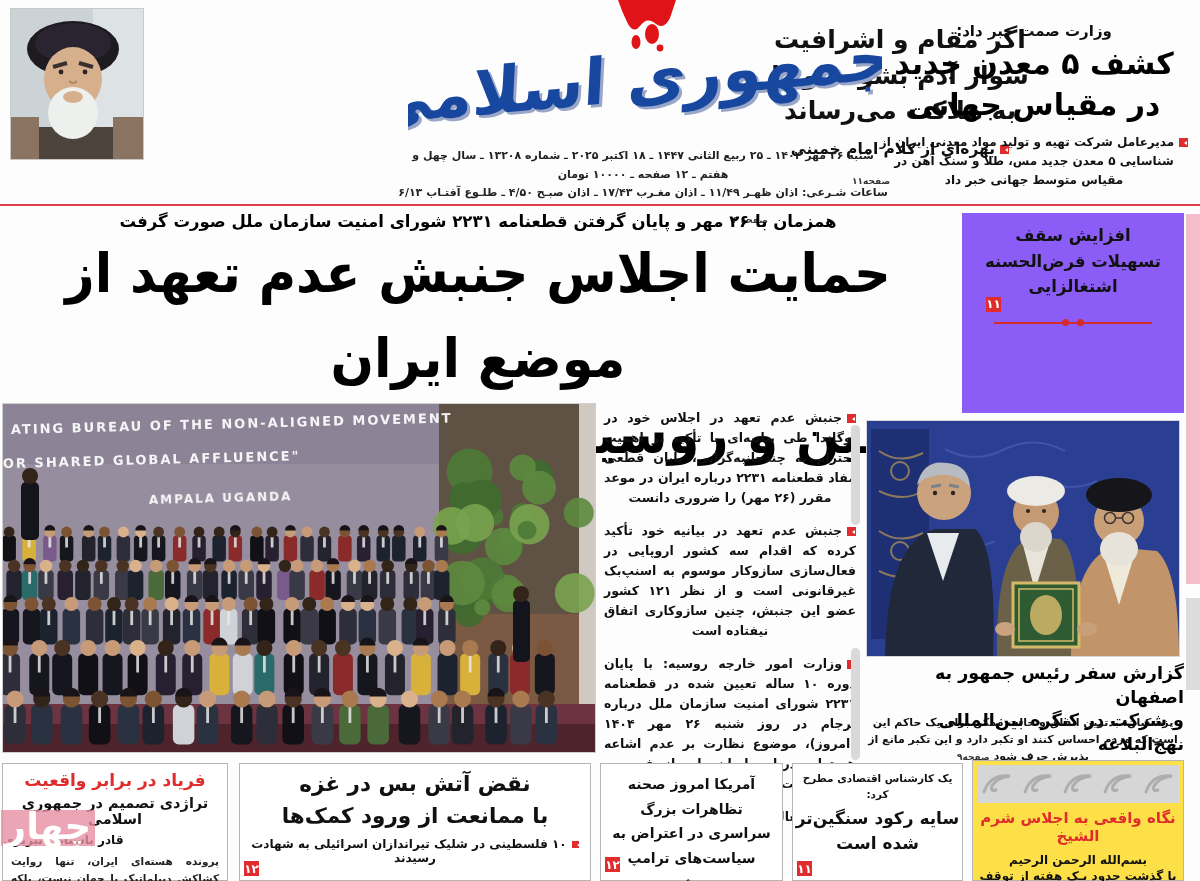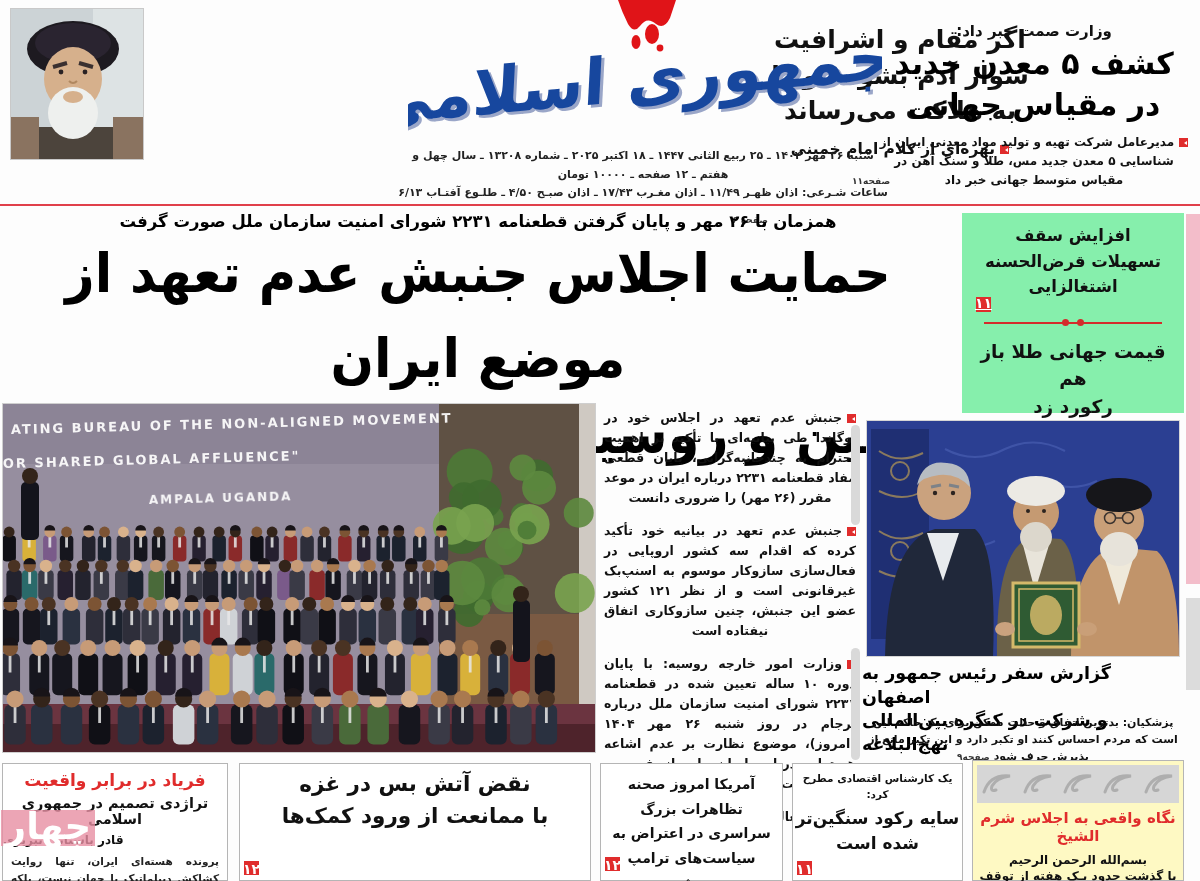--- a/index.html
+++ b/index.html
@@ -19,60 +19,60 @@
   #mine-story{left:878px;top:22px;width:312px;}
   #mine-kicker{font-size:15px;font-weight:bold;text-align:center;color:#111;}
   #mine-headline{font-size:30px;font-weight:900;line-height:1.35;text-align:center;color:#000;margin-top:4px;}
   #mine-lead{font-size:12px;font-weight:bold;line-height:1.6;text-align:center;margin-top:8px;color:#111;}
   #rule-red{left:0;top:204px;width:1200px;height:2px;background:#e0404a;}
   
   #lead-kicker{left:0;top:212px;width:956px;font-size:16.5px;font-weight:900;text-align:center;color:#000;}
   #lead-headline{left:0;top:236px;width:956px;text-align:center;color:#000;}
   #lead-headline .hl{font-size:51px;font-weight:900;line-height:1.58;letter-spacing:-1px;transform:scaleY(1.05);}
   
-  #right-rail{left:962px;top:213px;width:222px;height:200px;background:#86efac;padding:10px 12px 4px;}
+  #right-rail{left:962px;top:213px;width:222px;height:200px;background:#8b5cf6;padding:10px 22px 4px;}
   .rail-item{position:relative;text-align:center;font-weight:900;color:#111;}
   #rail-item-1{font-size:16.5px;line-height:1.55;}
   #rail-item-2{font-size:18.5px;line-height:1.5;margin-top:14px;}
   .rail-badge{position:absolute;left:2px;bottom:-12px;}
-  .badge{display:flex;align-items:center;justify-content:center;width:15px;height:15px;background:#e02c2c;color:#fff;font-size:14px;font-weight:bold;text-decoration:underline;}
+  .badge{display:flex;align-items:center;justify-content:center;width:15px;height:15px;background:#e02c2c;color:#fff;font-size:12px;font-weight:bold;}
   #rail-divider{position:relative;height:2px;background:#d42b2b;margin:22px 10px 0;}
   #rail-divider::before,#rail-divider::after{content:"";position:absolute;top:-2.5px;width:7px;height:7px;border-radius:50%;background:#d42b2b;}
   #rail-divider::before{left:calc(50% - 11px);}
   #rail-divider::after{left:calc(50% + 4px);}
   #pink-strip{left:1186px;top:214px;width:14px;height:370px;background:#f3bdca;}
   #gray-strip{left:1186px;top:598px;width:14px;height:92px;background:#dcdcdc;}
   .colbar{width:9px;border-radius:5px;background:#d9d9d9;}
   
   #nam-photo{left:2px;top:403px;width:594px;height:350px;border:1px solid #cfcfcf;overflow:hidden;}
   #nam-briefs{left:604px;top:408px;width:252px;}
   .brief{font-size:12.5px;font-weight:bold;line-height:1.6;color:#111;text-align:justify;text-align-last:center;margin-bottom:13px;}
   #brief-page{font-size:9.5px;font-weight:bold;color:#222;margin-right:2px;text-align:left;}
   #prez-photo{left:866px;top:420px;width:314px;height:237px;overflow:hidden;border:1px solid #d6d6d6;}
-  #prez-headline{left:862px;top:662px;width:322px;font-size:17.5px;font-weight:900;line-height:1.35;text-align:left;color:#000;}
+  #prez-headline{left:862px;top:662px;width:322px;font-size:17.5px;font-weight:900;line-height:1.35;text-align:right;color:#000;}
   #prez-sub{left:858px;top:714px;width:330px;font-size:11px;font-weight:bold;line-height:1.55;text-align:center;color:#111;}
   #prez-sub .pageref{margin-right:4px;}
   
   .bbox{position:absolute;top:763px;height:118px;border:1.5px solid #b5b5b5;background:#fff;}
   #box-cry{right:972px;left:17px;width:226px;padding-top:6px;}
   #cry-title{color:#e02c2c;font-size:17px;font-weight:900;text-align:center;}
   #cry-sub{font-size:14.5px;font-weight:900;text-align:center;margin-top:5px;color:#111;}
   #cry-author{font-size:12px;font-weight:bold;text-align:left;margin-top:6px;color:#111;}
   #cry-body{font-size:10.5px;font-weight:bold;line-height:1.6;text-align:justify;padding:6px 8px 0;color:#222;}
   #cry-watermark{position:absolute;left:-2px;top:46px;width:94px;height:36px;background:rgba(231,142,162,.8);color:#fff;font-size:37px;font-weight:900;overflow:hidden;line-height:34px;text-align:center;}
   #box-gaza{left:239px;width:352px;padding-top:4px;}
   #gaza-headline{font-size:21.5px;font-weight:900;line-height:1.5;text-align:center;color:#111;}
   #gaza-sub{font-size:12px;font-weight:bold;text-align:center;margin-top:4px;color:#111;}
   #box-usa{left:600px;width:183px;padding:8px 6px 0;}
   #usa-text{font-size:14px;font-weight:900;line-height:1.75;text-align:center;color:#111;}
   #box-recession{left:792px;width:171px;padding-top:7px;}
   #rec-kicker{font-size:10.5px;font-weight:bold;text-align:center;color:#111;line-height:1.5;}
   #rec-headline{font-size:17px;font-weight:900;text-align:center;line-height:1.5;margin-top:3px;color:#111;}
   .box-badge{position:absolute;left:4px;bottom:4px;}
-  #box-note{left:972px;top:760px;width:212px;height:121px;border:1.5px solid #b5b5b5;background:#fef9c3;}
+  #box-note{left:972px;top:760px;width:212px;height:121px;border:1.5px solid #b5b5b5;background:#fde047;}
   #note-band{height:38px;background:#d6d6d6;margin:4px;display:flex;align-items:center;justify-content:space-around;overflow:hidden;}
   #note-title{color:#e02c2c;font-size:15px;font-weight:900;text-align:center;margin-top:6px;}
   #note-l1{font-size:12px;font-weight:bold;text-align:center;margin-top:8px;color:#111;}
   #note-l2{font-size:12px;font-weight:bold;text-align:center;margin-top:2px;color:#111;}
 </style>
 </head>
 <body>
 
 <div id="page">
 
@@ -143,25 +143,20 @@
   </div>
 
   <div class="abs" id="right-rail">
     <div class="rail-item" id="rail-item-1">
       <div>افزایش سقف</div>
       <div>تسهیلات قرض‌الحسنه</div>
       <div>اشتغالزایی</div>
       <span class="badge rail-badge">۱۱</span>
     </div>
     <div id="rail-divider"></div>
-    <div class="rail-item" id="rail-item-2">
-      <div>قیمت جهانی طلا باز هم</div>
-      <div>رکورد زد</div>
-      <span class="badge rail-badge" style="bottom:-14px;">۱۱</span>
-    </div>
   </div>
   <div class="abs" id="pink-strip"></div>
   <div class="abs" id="gray-strip"></div>
 
   <div class="abs" id="nam-photo">
     <svg id="crowd-svg" width="594" height="350" viewBox="0 0 594 350">
       <rect width="594" height="350" fill="#968e9f"></rect>
       <rect width="594" height="60" fill="#8c8496"></rect>
       <rect x="438" y="0" width="156" height="230" fill="#5f5144"></rect>
       <rect x="438" y="210" width="156" height="140" fill="#7a5a43"></rect>
@@ -612,20 +607,23 @@
     <div id="cry-author">قادر باستانی تبریزی</div>
     <div id="cry-body">پرونده هسته‌ای ایران، تنها روایت کشاکش دیپلماتیک با جهان نیست، بلکه آینه‌ای از درون نظام تصمیم‌سازی ماست.</div>
     <div id="cry-watermark">چهار</div>
   </div>
 
   <div class="bbox" id="box-gaza">
     <div id="gaza-headline">
       <div>نقض آتش بس در غزه</div>
       <div>با ممانعت از ورود کمک‌ها</div>
     </div>
+    <div id="gaza-sub">
+      <span class="sq" style="width:7px;height:7px;"></span><span>۱۰ فلسطینی در شلیک تیراندازان اسرائیلی به شهادت رسیدند</span>
+    </div>
     <span class="badge box-badge">۱۲</span>
   </div>
 
   <div class="bbox" id="box-usa">
     <div id="usa-text">آمریکا امروز صحنه تظاهرات بزرگ سراسری در اعتراض به سیاست‌های ترامپ می‌شود</div>
     <span class="badge box-badge" style="bottom:8px;">۱۲</span>
   </div>
 
   <div class="bbox" id="box-recession">
     <div id="rec-kicker">یک کارشناس اقتصادی مطرح کرد:</div>

